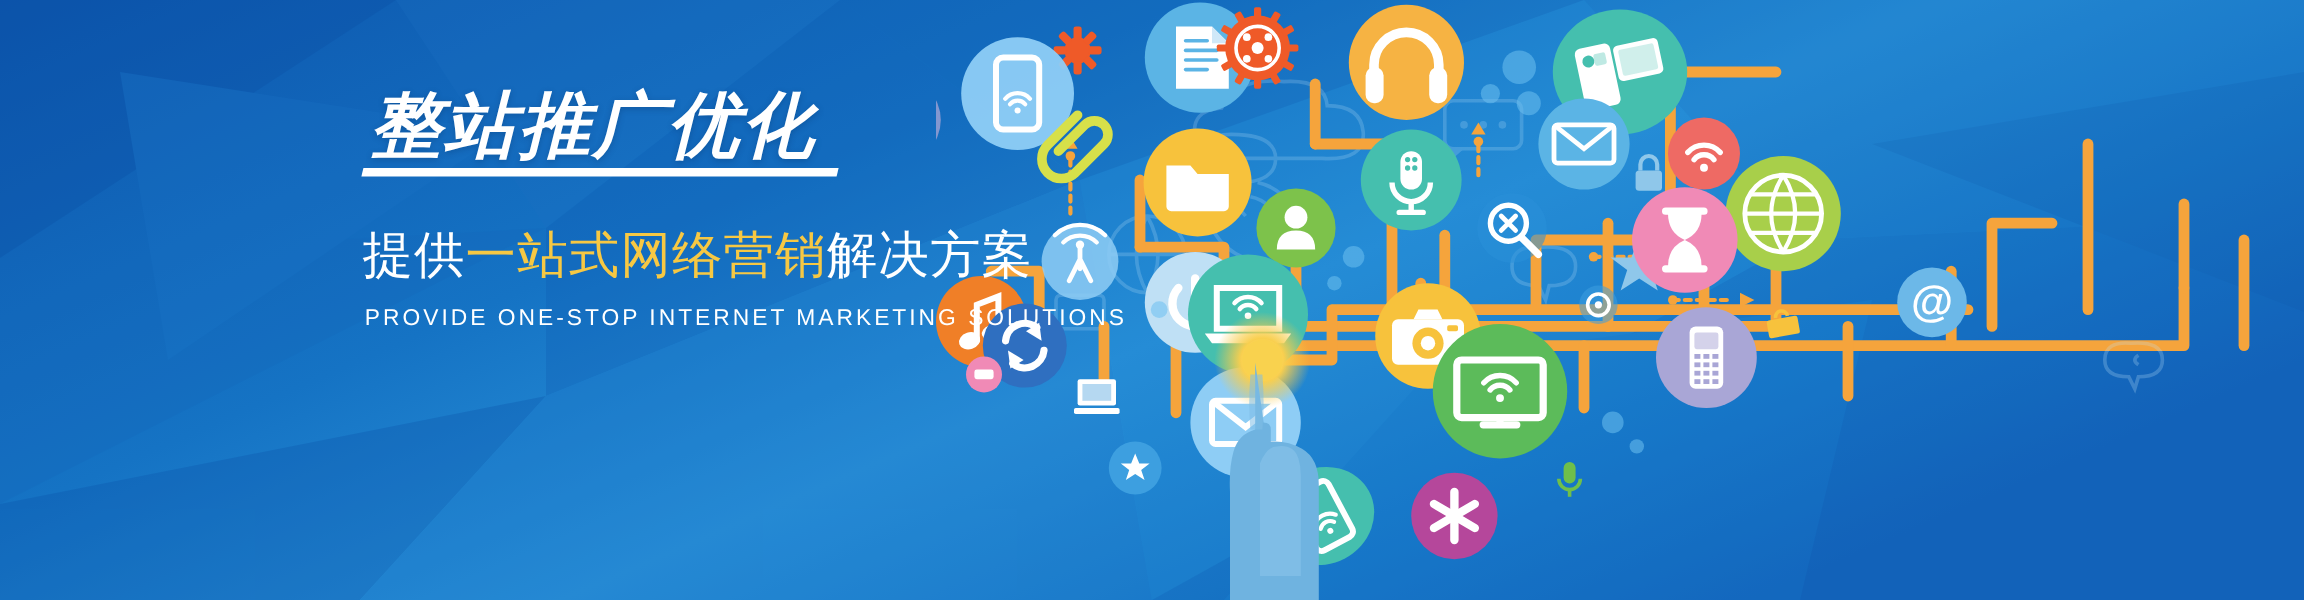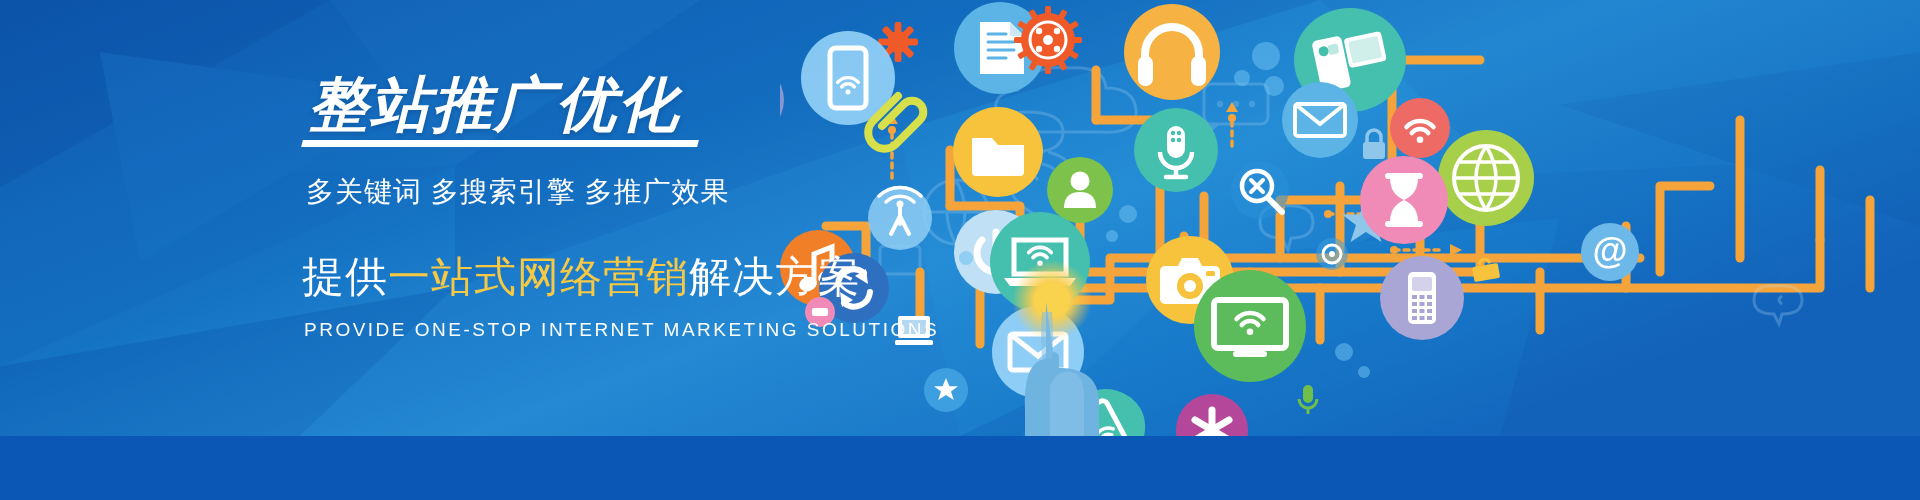--- a/index.html
+++ b/index.html
@@ -1,20 +1,20 @@
 <!DOCTYPE html>
 <html><head>
 <meta charset="utf-8">
 <style>
   html,body{margin:0;padding:0;background:#0b57b5;}
   body{font-family:"Liberation Sans","DejaVu Sans",sans-serif;}
 
   #banner{
     position:relative;
-    width:1920px;height:436px;
+    width:1920px;height:500px;
     overflow:hidden;
     background:#be185d;
   }
 
   
   #bg-poly{position:absolute;inset:0;width:100%;height:100%;display:block;}
 
   
   #text-block{
     position:absolute;left:296px;top:74px;
@@ -103,21 +103,20 @@
       <polygon points="100,60 420,110 140,300" fill="#1a72c5"></polygon>
       <polygon points="1200,300 1560,250 1500,500 1020,500" fill="#1272c6"></polygon>
     </g>
   </svg>
 
   <div id="text-block">
 
     <div id="headline">整站推广优化</div>
     <div id="headline-underline"></div>
 
-    <div id="subline">多关键词 多搜索引擎 多推广效果</div>
 
     <div id="tagline"><span>提供</span><span class="accent">一站式网络营销</span><span>解决方案</span></div>
 
     <div id="eng-tagline">PROVIDE ONE-STOP INTERNET MARKETING SOLUTIONS</div>
   </div>
 
   <div id="tree-art">
   <svg id="tree-svg" viewBox="0 0 1140 500" preserveAspectRatio="none">
     <defs>
       <radialGradient id="rootGlow" cx="0.5" cy="0.5" r="0.5">

